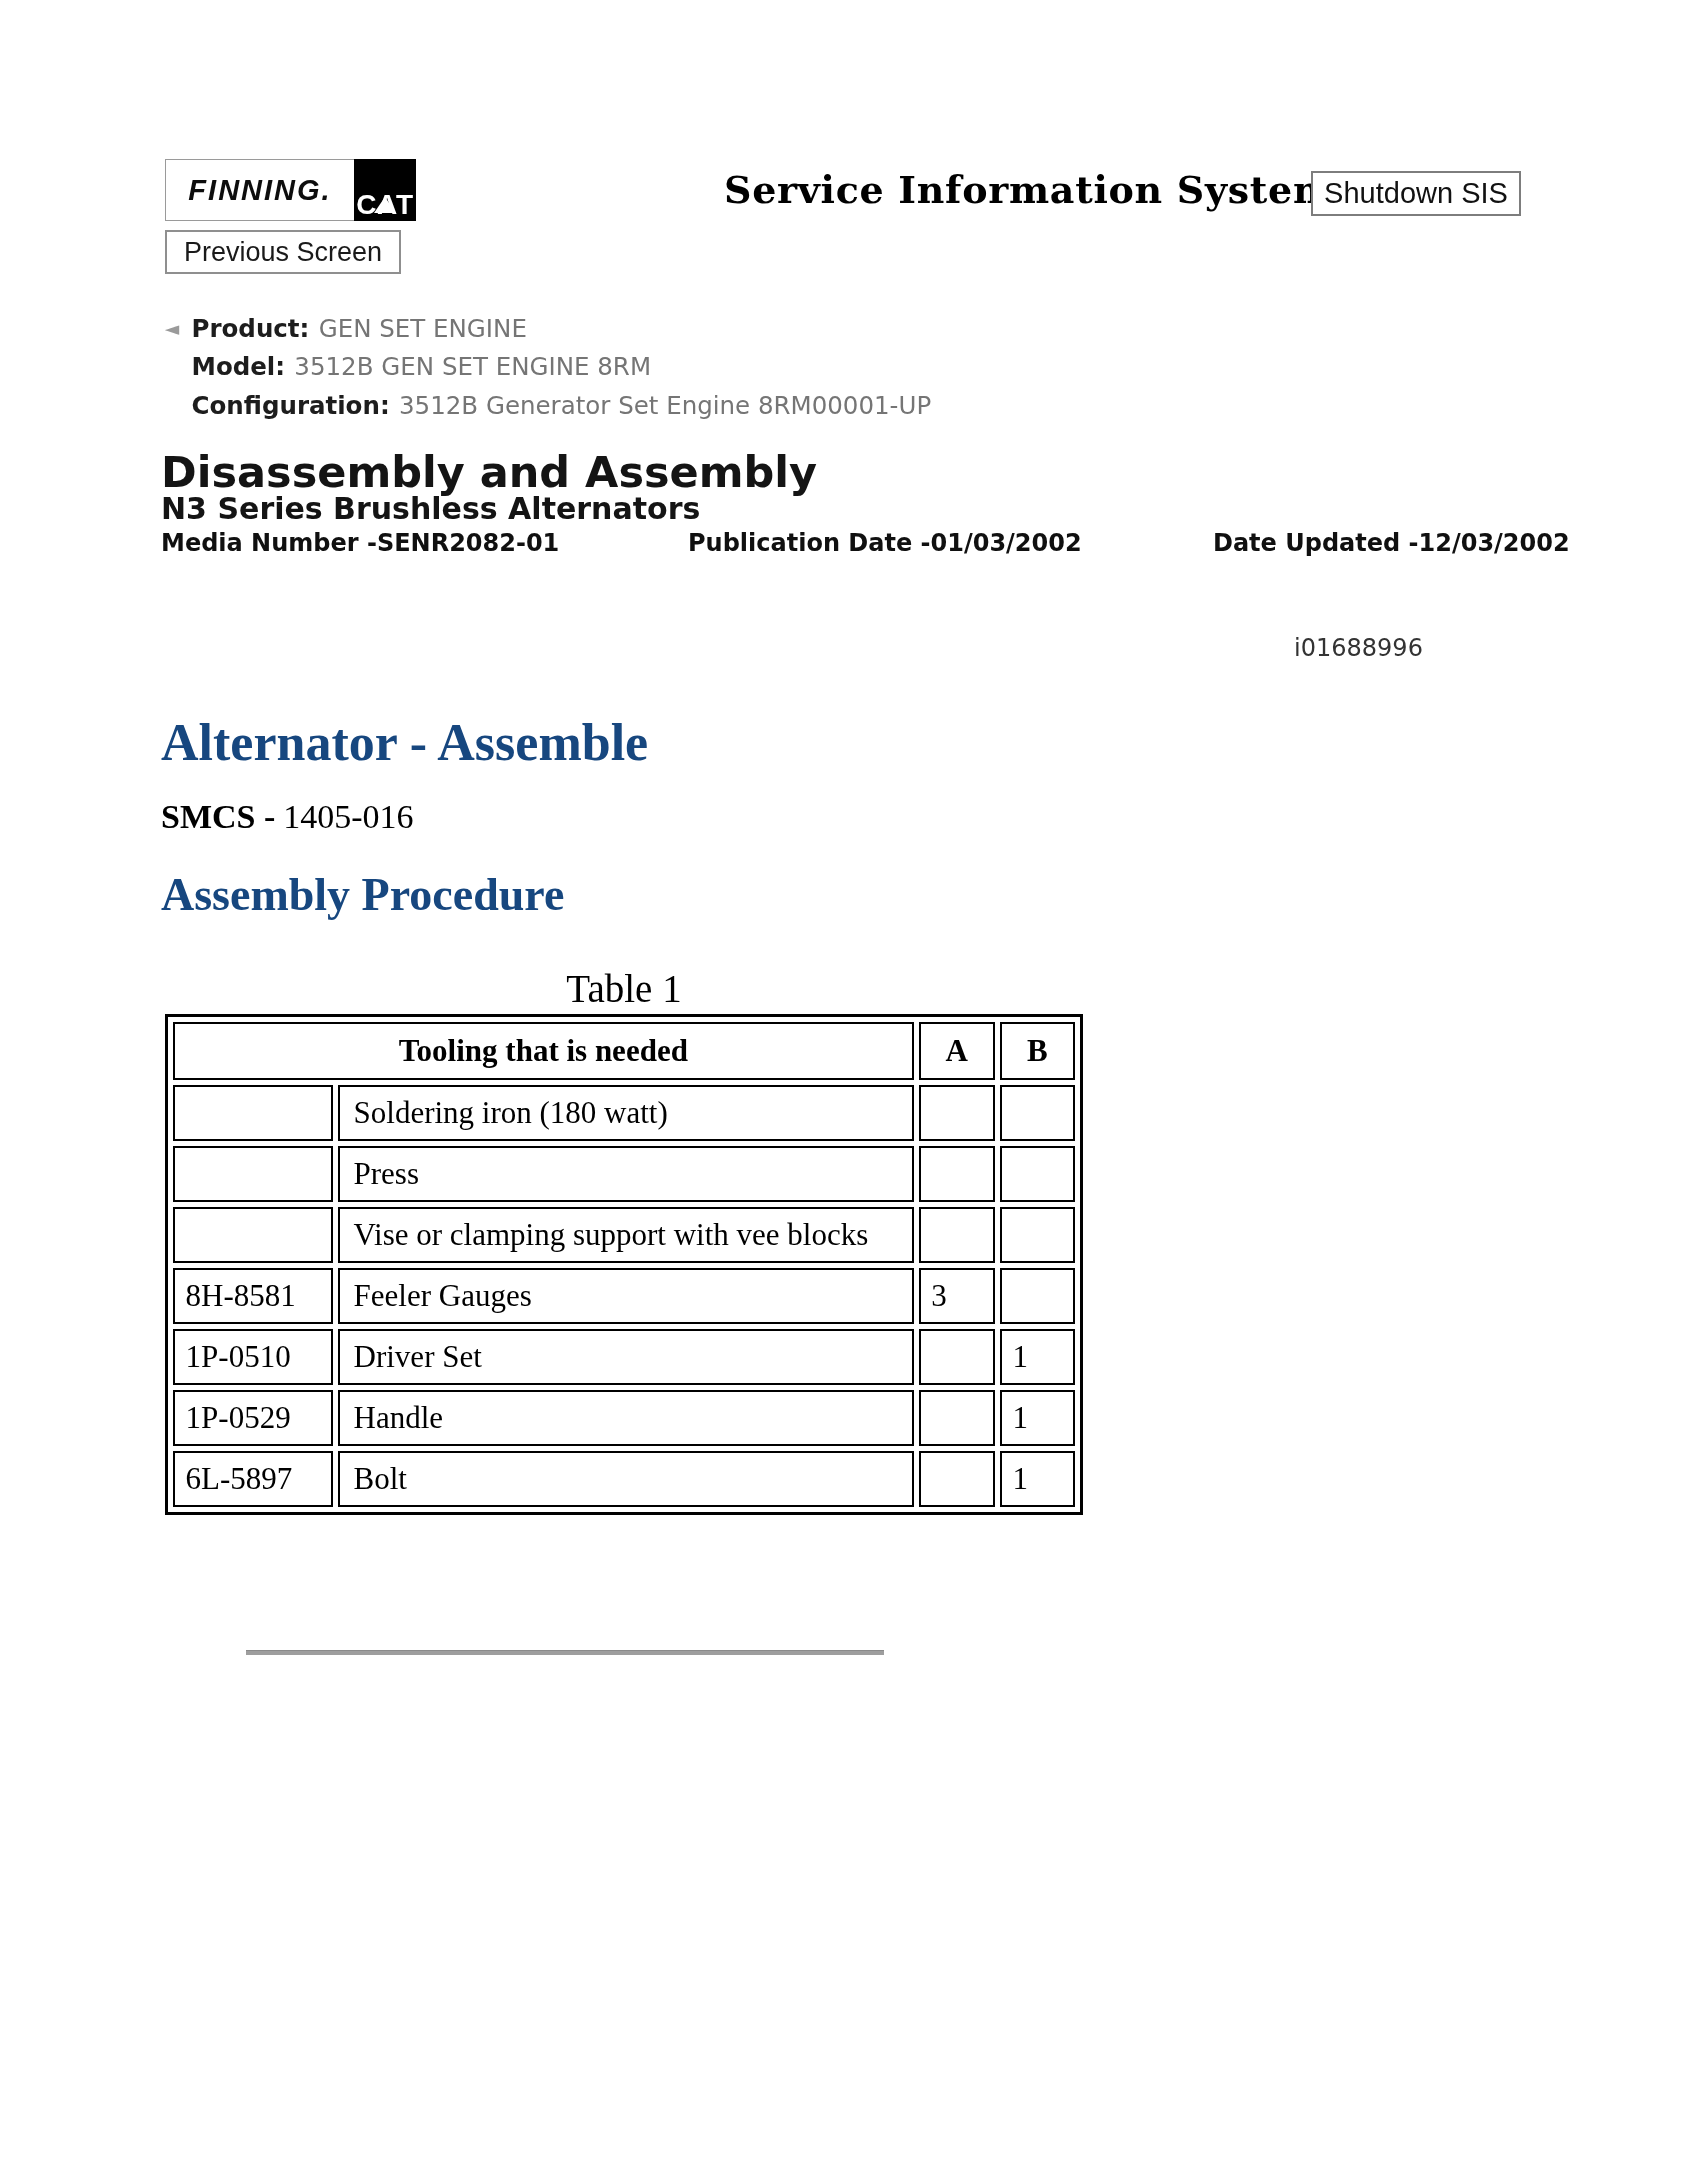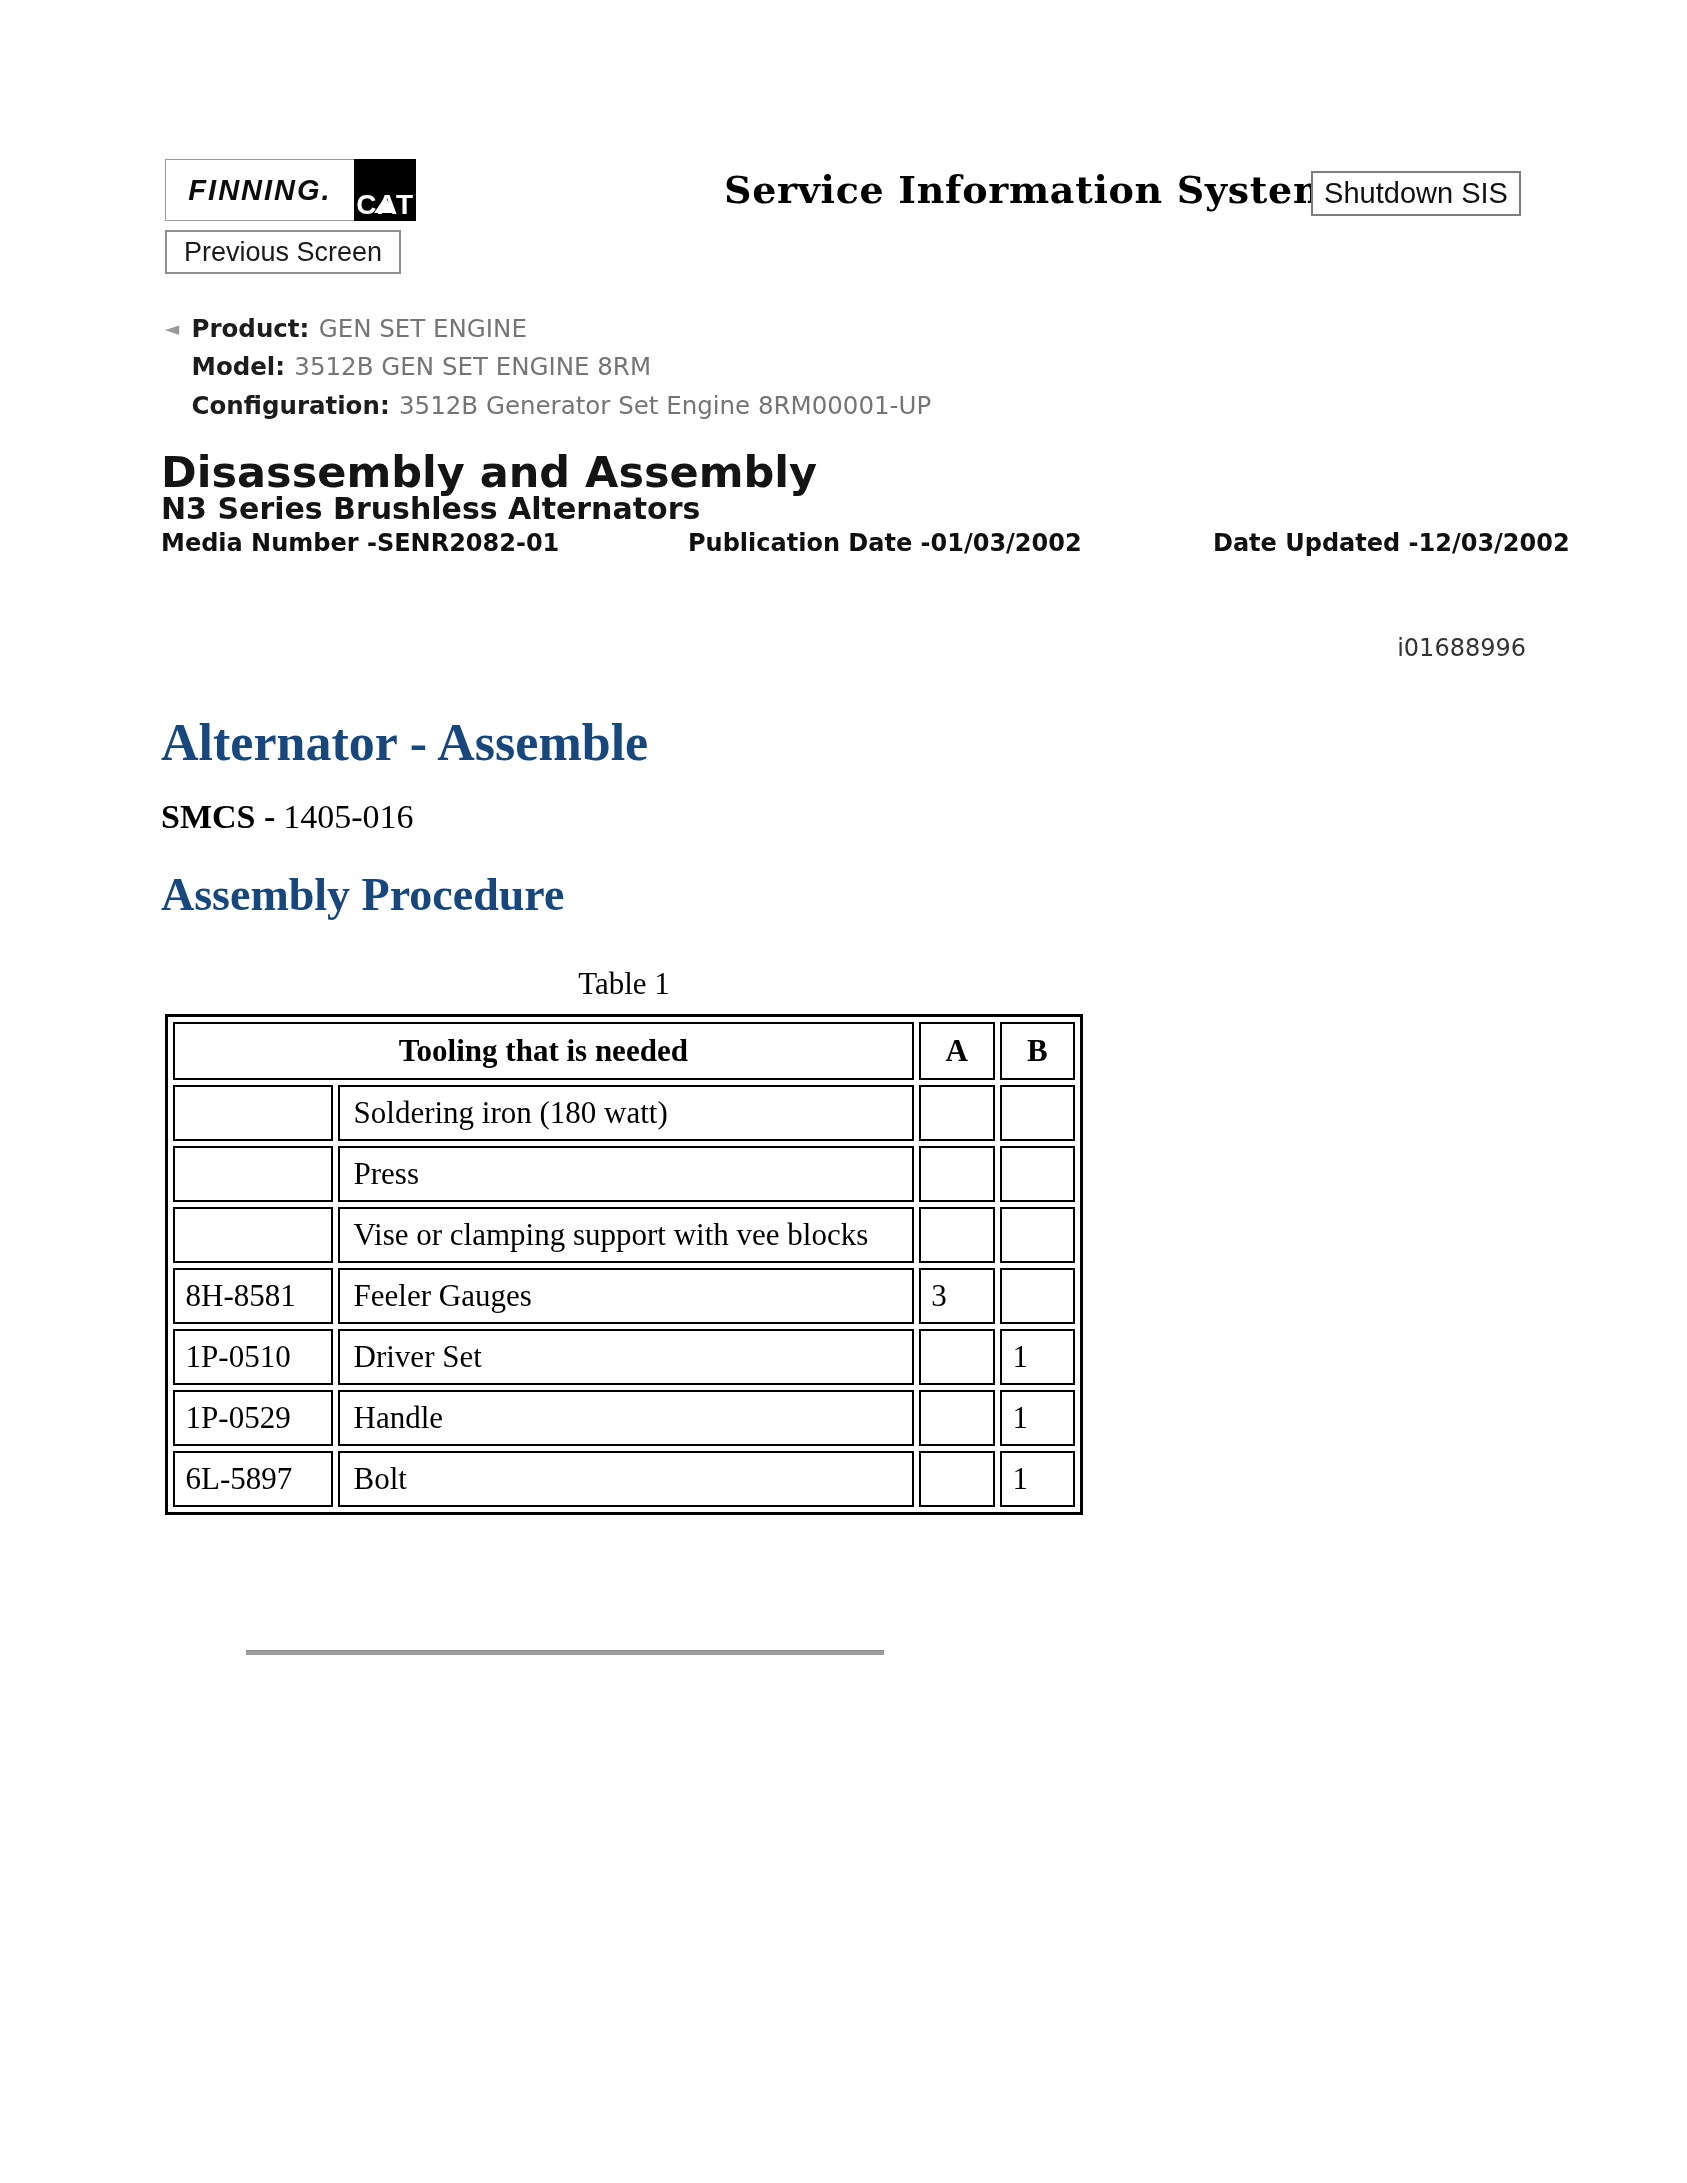--- a/index.html
+++ b/index.html
@@ -95,21 +95,21 @@
   .media-row { left: 161px; top: 529px; width: 1364px; height: 30px; }
   .media-item {
     position: absolute; top: 0; white-space: nowrap;
     font-family: "DejaVu Sans", sans-serif; font-weight: 700;
     font-size: 24px; color: #101010;
   }
   .media-1 { left: 0; }
   .media-2 { left: 527px; }
   .media-3 { left: 1052px; }
   .doc-id {
-    left: 1191px; top: 634px; width: 335px; text-align: right;
+    left: 1191px; top: 634px; width: 335px; text-align: center;
     font-family: "DejaVu Sans", sans-serif; font-size: 24px; color: #333333;
   }
 
   
   .h1-heading {
     left: 161px; top: 713px;
     font-family: "Liberation Serif", serif; font-weight: 700;
     font-size: 52px; color: var(--heading-blue); white-space: nowrap;
   }
   .smcs-line {
@@ -121,21 +121,21 @@
   .smcs-value { font-weight: 400; margin-left: 8px; }
   .h2-heading {
     left: 161px; top: 868px;
     font-family: "Liberation Serif", serif; font-weight: 700;
     font-size: 46px; color: var(--heading-blue); white-space: nowrap;
   }
 
   
   .table-caption {
     left: 165px; top: 966px; width: 918px; text-align: center;
-    font-family: "Liberation Serif", serif; font-size: 31px; color: #000000;
+    font-family: "Liberation Serif", serif; font-size: 39px; color: #000000;
   }
   table.tooling {
     position: absolute; left: 165px; top: 1014px;
     width: 918px; table-layout: fixed;
     border-collapse: separate; border-spacing: 5.3px;
     border: 3.3px solid #000000; background: #ffffff;
   }
   table.tooling th, table.tooling td {
     border: 2px solid #000000;
     font-family: "Liberation Serif", serif;

